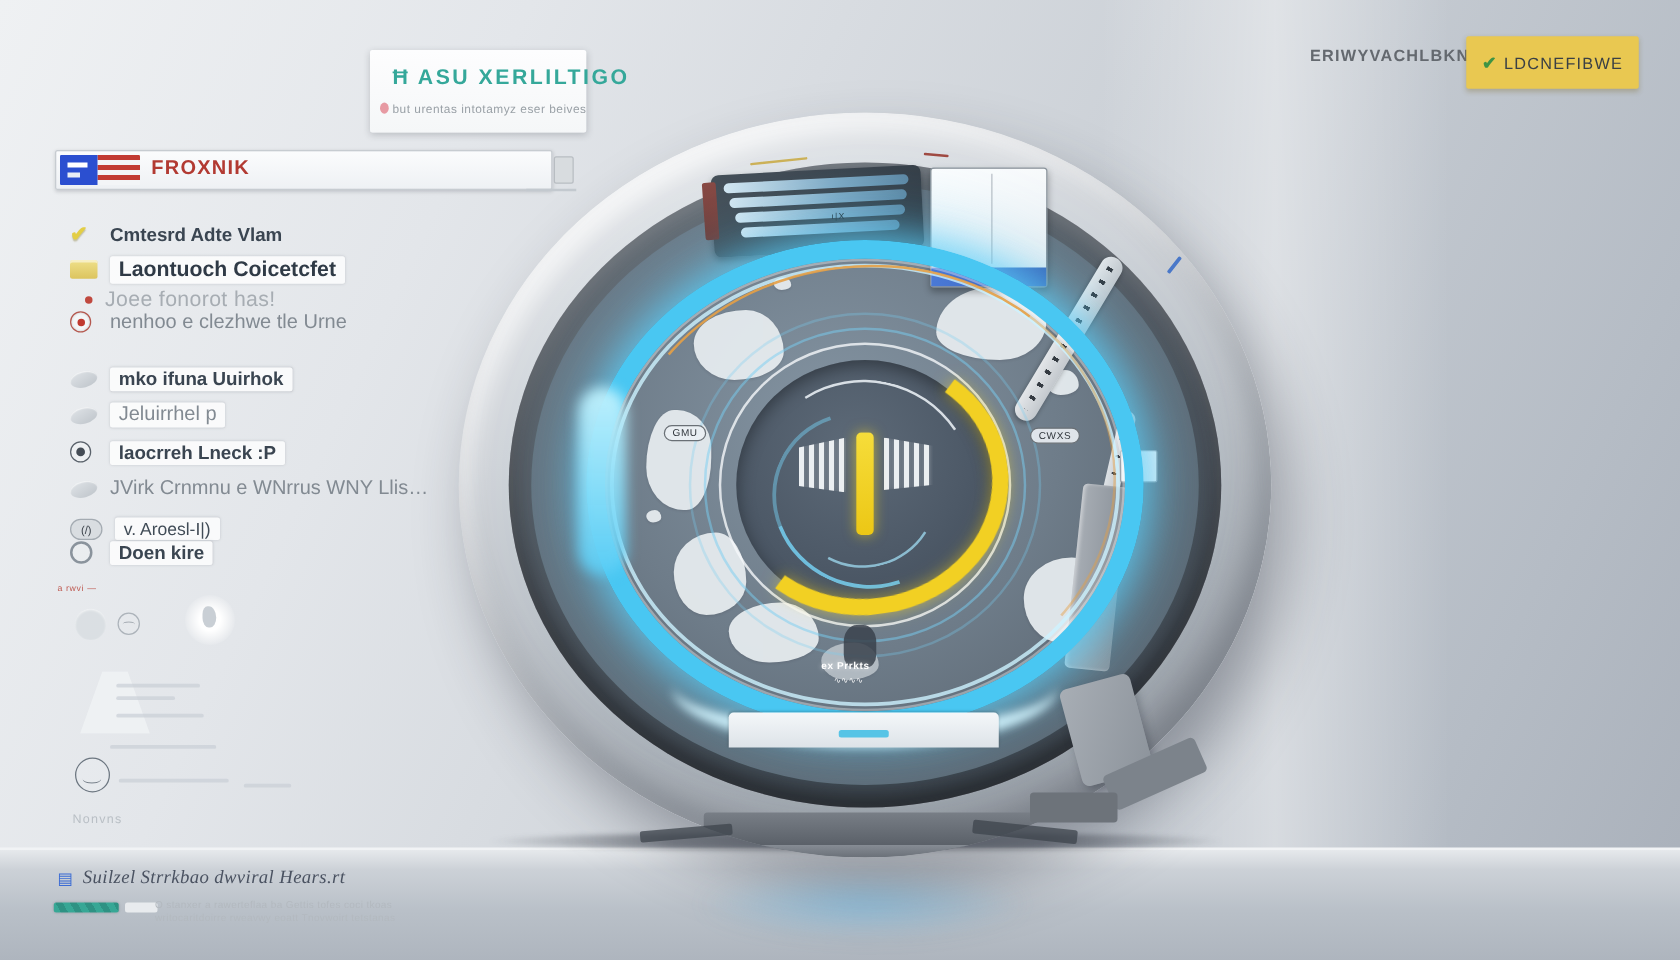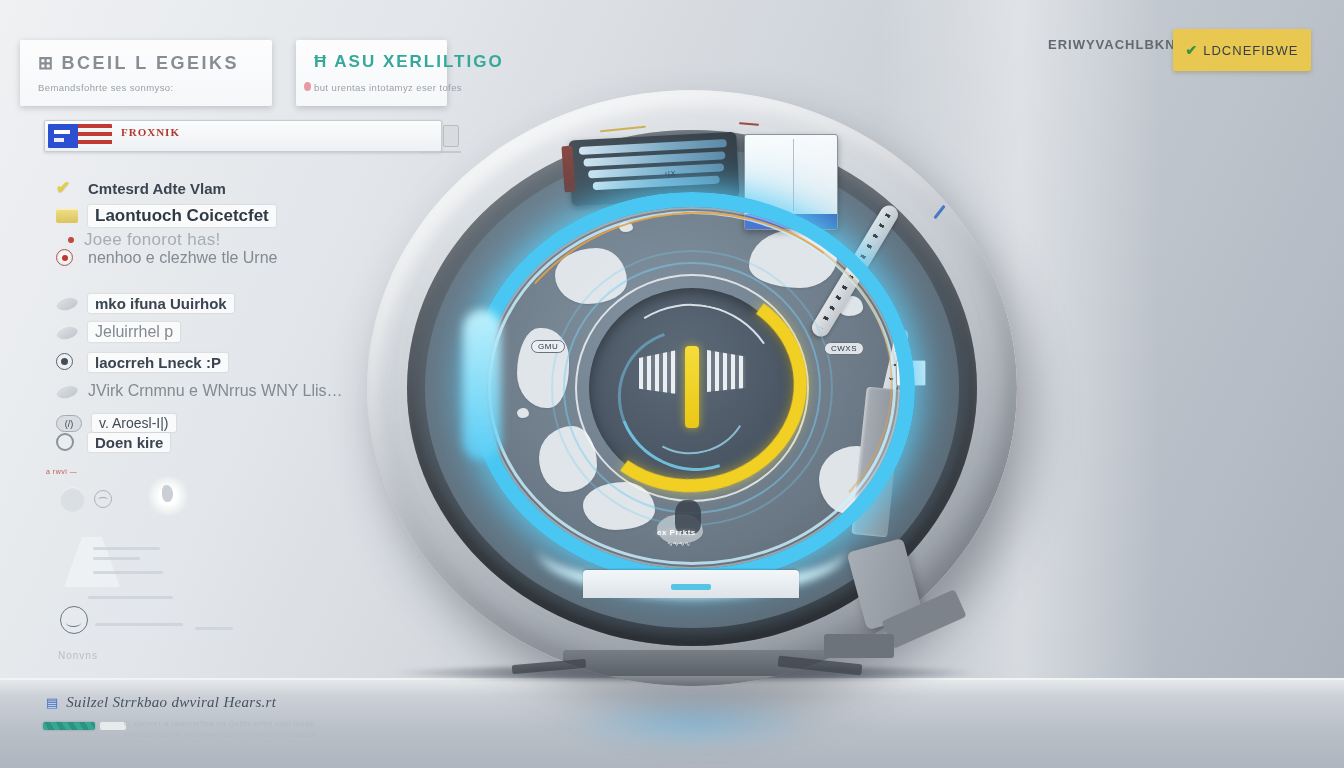--- a/index.html
+++ b/index.html
@@ -14,34 +14,34 @@
 .floor{left:0;top:678px;width:1344px;height:90px;background:linear-gradient(180deg,#e6e9ec 0%,#ccd1d7 18%,#b9c0c8 55%,#aeb5be 100%);border-top:2px solid #f1f3f5}
 .floor-shadow{left:390px;top:666px;width:590px;height:14px;background:linear-gradient(90deg,rgba(60,65,75,0),rgba(60,65,75,.55) 25%,rgba(60,65,75,.55) 75%,rgba(60,65,75,0));filter:blur(2px);border-radius:50%}
 .reflection{left:515px;top:686px;width:350px;height:74px;background:radial-gradient(closest-side,rgba(110,200,250,.5),rgba(110,200,250,0) 75%);filter:blur(8px)}
 .wedge{background:#3e444c;opacity:.75;border-radius:2px}
 .wedge-l{left:512px;top:662px;width:74px;height:9px;transform:rotate(-5deg)}
 .wedge-r{left:778px;top:660px;width:84px;height:11px;transform:rotate(6deg)}
 
 .cardgrp{left:20px;top:40px;width:465px;height:66px}
 .card{position:absolute;top:0;height:66px;background:linear-gradient(180deg,#fdfdfe,#f5f7f8);box-shadow:0 2px 6px rgba(40,46,56,.22);border-radius:2px}
 .card1{left:0;width:252px}
-.card2{left:276px;width:151px}
+.card2{left:276px;width:173px}
 .card .t{position:absolute;left:18px;top:12px;font-size:18px;font-weight:600;letter-spacing:2.5px;color:#878d93;white-space:nowrap}
 .card .s{position:absolute;left:18px;top:42px;font-size:9.5px;color:#9aa1a7;letter-spacing:.4px;white-space:nowrap}
 .card2 .t{color:#35a89a;font-size:17px;letter-spacing:2px}
 .card .ic{display:inline-block;margin-right:6px}
 .pinkdot{left:284px;top:42px;width:7px;height:9px;border-radius:50%;background:#e79aa3}
 
 .search{left:44px;top:120px;width:398px;height:32px;background:linear-gradient(180deg,#fbfcfd,#eef1f4);border:1px solid #c7ccd1;border-radius:2px;box-shadow:0 1px 3px rgba(40,46,56,.18)}
 .flag{position:absolute;left:3px;top:3px;width:64px;height:24px;display:flex;overflow:hidden;border-radius:1px}
 .flag .bl{width:30px;height:100%;background:#2b4fd0;position:relative}
 .flag .bl i{position:absolute;left:6px;top:6px;width:16px;height:4px;background:#fff}
 .flag .bl b{position:absolute;left:6px;top:14px;width:10px;height:4px;background:#e9eef5}
 .flag .st{flex:1;background:repeating-linear-gradient(180deg,#c23b33 0 4px,#f3f5f7 4px 8px)}
-.search .logo-text{position:absolute;left:76px;top:5px;font-family:Liberation Serif, serif;font-size:11px;font-weight:700;color:#b23a32;letter-spacing:1px}
+.search .logo-text{position:absolute;left:76px;top:5px;font-family:Liberation Sans, sans-serif;font-size:16px;font-weight:700;color:#b23a32;letter-spacing:1px}
 .search .tab{position:absolute;right:-18px;top:4px;width:16px;height:22px;background:#d8dcdf;border:1px solid #b8bdc2;border-radius:2px}
 .search .underline{position:absolute;right:-20px;top:30px;width:40px;height:2px;background:#c3c9cf}
 
 .srow{left:56px;height:24px;display:flex;align-items:center;gap:10px;white-space:nowrap}
 .slabel{color:#3f4a55}
 .hl{background:rgba(255,255,255,.78);padding:1px 7px;border-radius:2px;box-shadow:0 0 2px rgba(120,126,134,.35)}
 .sz15{font-size:15px;font-weight:600;color:#3a4551}
 .sz17{font-size:17px;font-weight:600;color:#2f3a46}
 .sz13{font-size:16px;color:#828a92}
 .sz14{font-size:14px;color:#414c57}
@@ -222,27 +222,23 @@
   <div class="d basebar"></div>
 </div>
 
 <div class="abs br1"></div>
 <div class="abs br2"></div>
 <div class="abs br3"></div>
 <div class="abs wedge wedge-l"></div>
 <div class="abs wedge wedge-r"></div>
 
 <div class="abs cardgrp">
-  <div class="card card1">
-    <div class="t"><span class="ic">⊞</span><span>BCEIL L EGEIKS</span></div>
-    <div class="s">Bemandsfohrte ses sonmyso:</div>
-  </div>
   <div class="card card2">
     <div class="t"><span class="ic">Ħ</span><span>ASU XERLILTIGO</span></div>
-    <div class="s">but urentas intotamyz eser tofes</div>
+    <div class="s">but urentas intotamyz eser beives</div>
   </div>
   <div class="abs pinkdot"></div>
 </div>
 
 <div class="abs search">
   <div class="flag">
     <div class="bl">
         <i></i>
         <b></b>
       </div>

